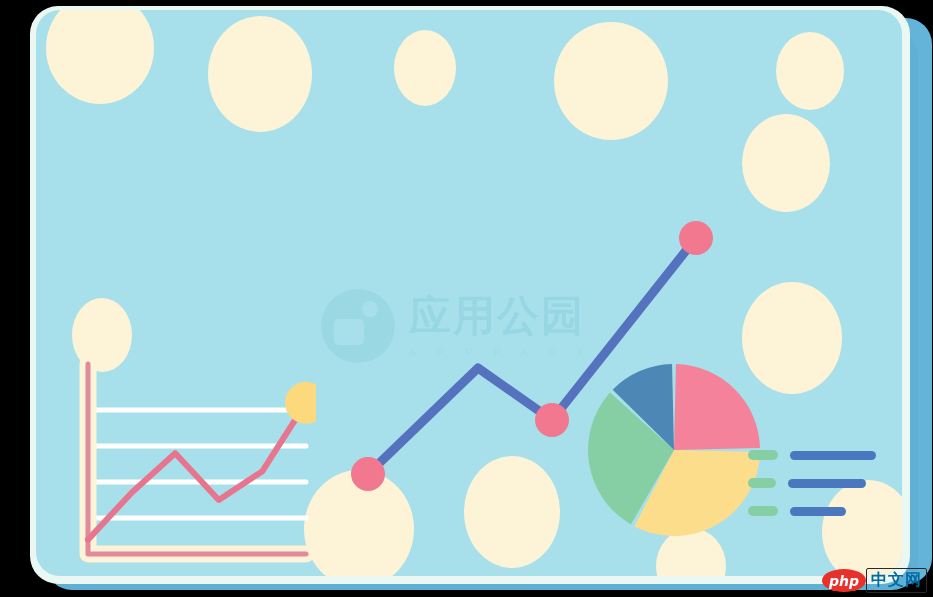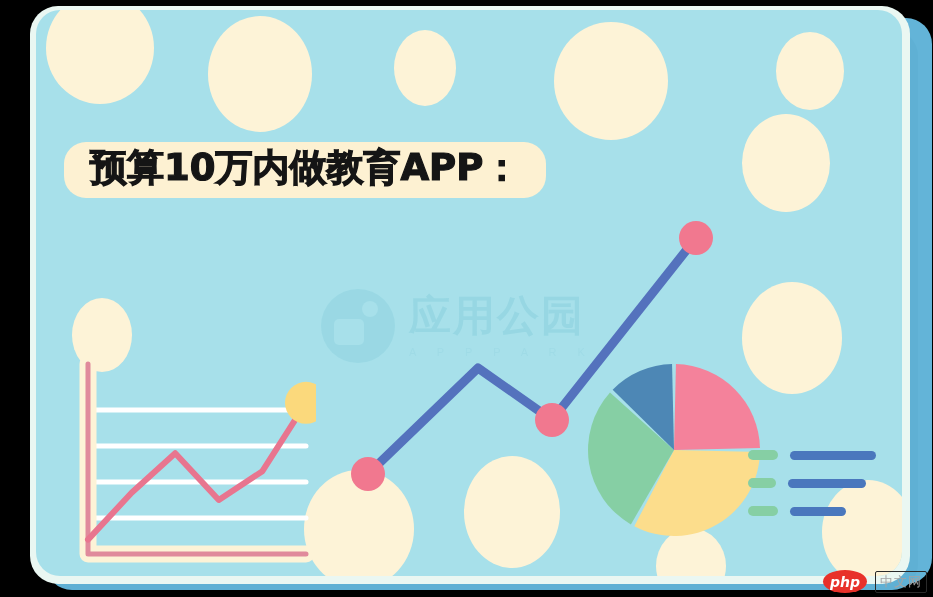--- a/index.html
+++ b/index.html
@@ -80,32 +80,32 @@
   #pie-chart{position:absolute;left:548px;top:350px;width:180px;height:180px;}
 
   
   #legend{position:absolute;left:712px;top:440px;width:130px;}
   .legend-row{display:flex;align-items:center;gap:12px;margin-bottom:18px;}
   .legend-swatch{height:10px;border-radius:5px;flex:none;}
   .legend-bar{height:9px;border-radius:5px;}
 
   
   #php-badge{
-    position:absolute;right:6px;bottom:4px;display:flex;align-items:center;gap:8px;z-index:60;
+    position:absolute;right:6px;bottom:4px;display:flex;align-items:center;gap:0;z-index:60;
   }
   #php-oval{
     width:44px;height:23px;background:#e8312a;border-radius:50%;
     display:flex;align-items:center;justify-content:center;
   }
   #php-oval span{
     color:#fff;font-weight:700;font-size:14px;font-style:italic;
     font-family:"DejaVu Sans",sans-serif;line-height:1;
   }
   #php-word{
-    color:#a3a3a3;font-size:13px;font-weight:400;
+    color:#0369a1;font-size:16px;font-weight:700;
     font-family:"DejaVu Sans",sans-serif;letter-spacing:1px;
     border:1.5px solid #2a2a2a;padding:1px 4px;border-radius:2px;
   }
 </style>
 </head>
 <body>
 
 <div id="stage">
 
   <div class="shadow-right"></div>
@@ -183,21 +183,20 @@
           <div class="legend-swatch" style="width: 28px; background: rgb(134, 207, 164);"></div>
           <div class="legend-bar" style="width: 78px; background: rgb(74, 119, 189);"></div>
         </div>
         <div class="legend-row">
           <div class="legend-swatch" style="width: 30px; background: rgb(134, 207, 164);"></div>
           <div class="legend-bar" style="width: 56px; background: rgb(74, 119, 189);"></div>
         </div>
       </div>
 
   <div id="title-block">
-        <div><div class="title-line"><span>预算10万内做教育APP：</span></div></div>
       </div>
     </div>
 
   <div id="php-badge">
     <div id="php-oval">
       <span>php</span>
     </div>
     <div id="php-word">中文网</div>
   </div>
 

